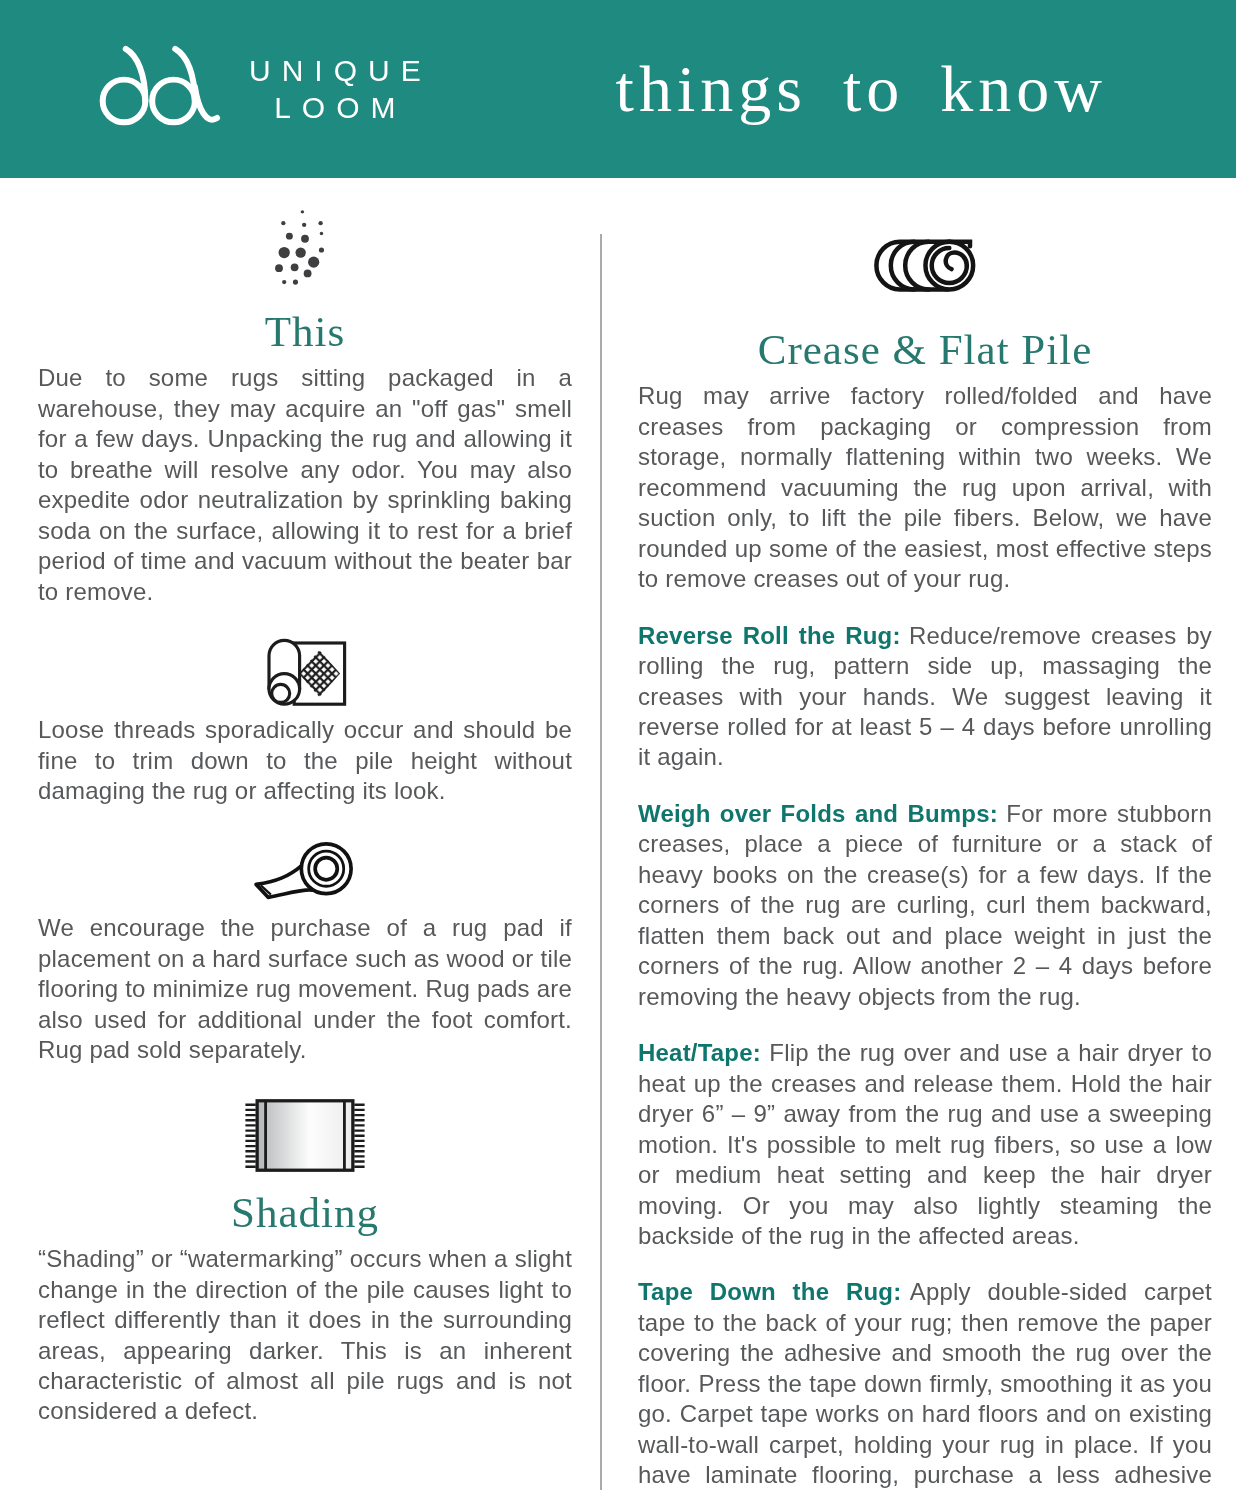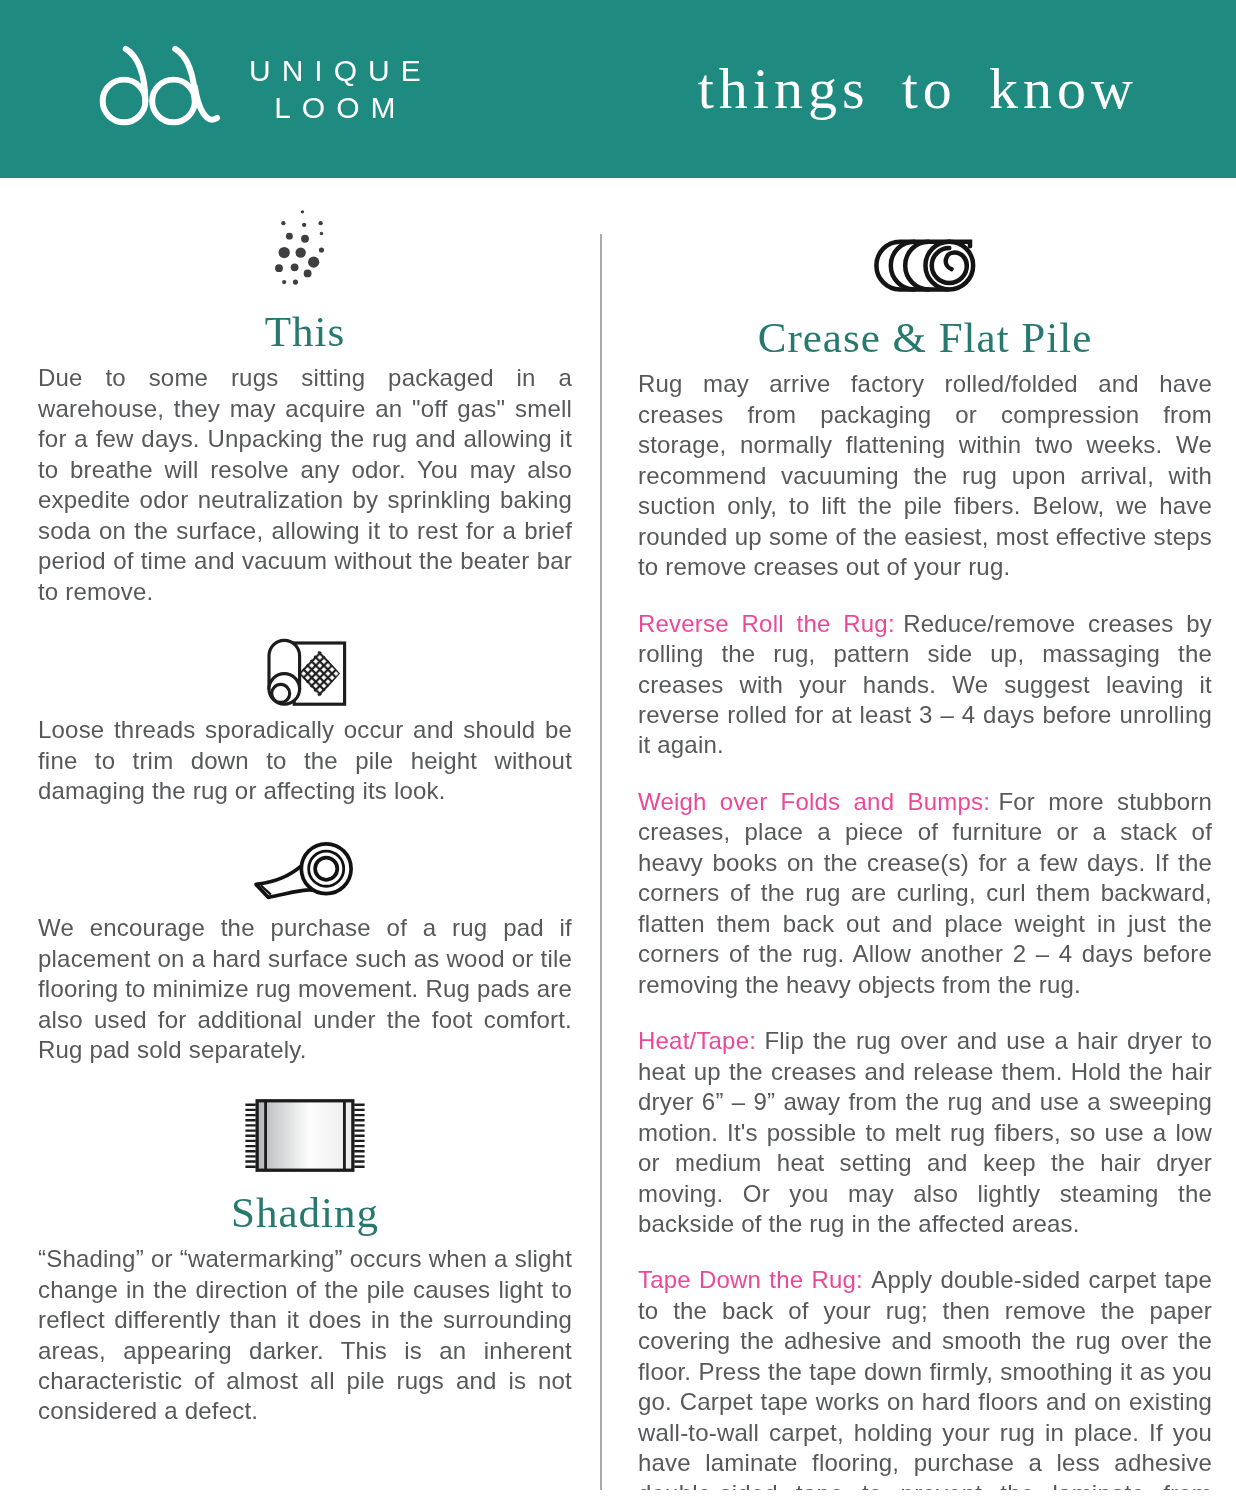--- a/index.html
+++ b/index.html
@@ -25,25 +25,25 @@
   .brand svg { display: block; }
   .brand-text {
     color: #ffffff;
     font-size: 30px;
     letter-spacing: 11px;
     line-height: 1.25;
     font-weight: 400;
     text-align: center;
   }
   .page-title {
-    margin: 0 38px 0 auto;
+    margin: 0 69px 0 auto;
     color: #ffffff;
     font-family: "Liberation Serif", serif;
     font-weight: 400;
-    font-size: 58px;
+    font-size: 66px;
     letter-spacing: 5px;
     word-spacing: 0.22em;
     line-height: 1;
   }
 
   
   .main {
     display: flex;
     padding: 0 24px 0 38px;
     box-sizing: border-box;
@@ -74,29 +74,29 @@
   }
   p.body {
     margin: 0;
     text-align: justify;
     font-size: 24px;
     line-height: 1.27;
     letter-spacing: 0.2px;
     color: #57585a;
   }
   p.tip { margin: 26px 0 0 0; }
-  .tip-label { font-weight: 400; color: #ec4899; margin-right: 0.35em; }
+  .tip-label { font-weight: 700; color: #0f766e; margin-right: 0.35em; }
 
   
   .s-odor   .icon-wrap { margin-top: 28px; }
   .s-thread .icon-wrap { margin-top: 18px; }
   .s-pad    .icon-wrap { margin-top: 24px; }
   .s-shade  .icon-wrap { margin-top: 30px; }
   .s-crease .icon-wrap { margin-top: 52px; }
-  .s-crease h2 { margin-top: 12px; }
+  .s-crease h2 { margin-top: 24px; }
 </style>
 </head>
 <body>
 
 <div class="page">
 
   <div class="header">
     <div class="brand">
       <svg width="128" height="96" viewBox="0 0 150 110">
         <g fill="none" stroke="#ffffff" stroke-width="7" stroke-linecap="round">
@@ -215,21 +215,21 @@
               <path d="M97,20 a19.5,19.5 0 1 0 19.5,19.5"></path>
               <path d="M116.5,39.5 c0,-8 -6,-14.5 -14,-14.5 a9.5,9.5 0 0 0 -3,18.5"></path>
               <path d="M97,13 h23 v5"></path>
             </g>
           </svg>
         </div>
         <h2>Crease &amp; Flat Pile</h2>
         <p class="body">Rug may arrive factory rolled/folded and have creases from packaging or compression from storage, normally flattening within two weeks. We recommend vacuuming the rug upon arrival, with suction only, to lift the pile fibers. Below, we have rounded up some of the easiest, most effective steps to remove creases out of your rug.</p>
 
         <p class="body tip">
-          <span class="tip-label">Reverse Roll the Rug:</span><span>Reduce/remove creases by rolling the rug, pattern side up, massaging the creases with your hands. We suggest leaving it reverse rolled for at least 3 – 4 days before unrolling it again.</span>
+          <span class="tip-label">Reverse Roll the Rug:</span><span>Reduce/remove creases by rolling the rug, pattern side up, massaging the creases with your hands. We suggest leaving it reverse rolled for at least 5 – 4 days before unrolling it again.</span>
         </p>
 
         <p class="body tip">
           <span class="tip-label">Weigh over Folds and Bumps:</span><span>For more stubborn creases, place a piece of furniture or a stack of heavy books on the crease(s) for a few days. If the corners of the rug are curling, curl them backward, flatten them back out and place weight in just the corners of the rug. Allow another 2 – 4 days before removing the heavy objects from the rug.</span>
         </p>
 
         <p class="body tip">
           <span class="tip-label">Heat/Tape:</span><span>Flip the rug over and use a hair dryer to heat up the creases and release them. Hold the hair dryer 6” – 9” away from the rug and use a sweeping motion. It's possible to melt rug fibers, so use a low or medium heat setting and keep the hair dryer moving. Or you may also lightly steaming the backside of the rug in the affected areas.</span>
         </p>
 

